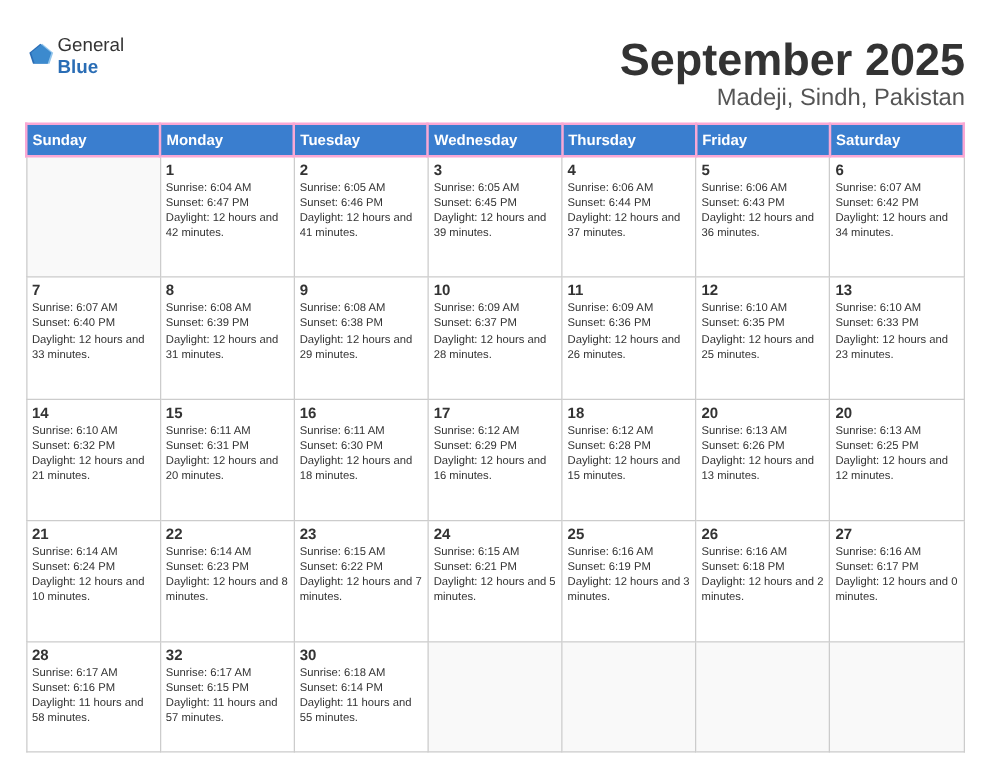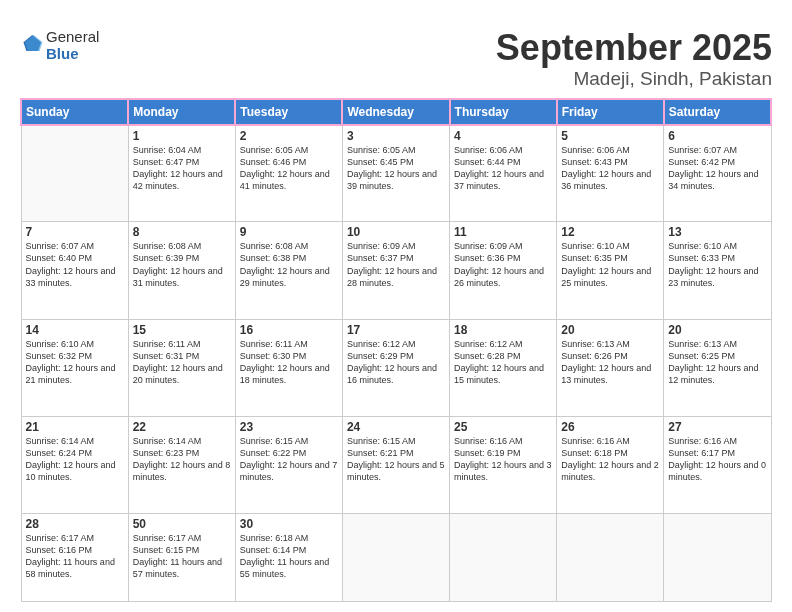--- a/index.html
+++ b/index.html
@@ -246,21 +246,21 @@
             <span class="day-num">27</span>
           <div class="day-info">Sunrise: 6:16 AM<br>Sunset: 6:17 PM<br>Daylight: 12 hours and 0 minutes.</div>
           </td>
         </tr>
         <tr class="last-row">
           <td>
             <span class="day-num">28</span>
           <div class="day-info">Sunrise: 6:17 AM<br>Sunset: 6:16 PM<br>Daylight: 11 hours and 58 minutes.</div>
           </td>
           <td>
-            <span class="day-num">50</span>
+            <span class="day-num">32</span>
           <div class="day-info">Sunrise: 6:17 AM<br>Sunset: 6:15 PM<br>Daylight: 11 hours and 57 minutes.</div>
           </td>
           <td>
             <span class="day-num">30</span>
           <div class="day-info">Sunrise: 6:18 AM<br>Sunset: 6:14 PM<br>Daylight: 11 hours and 55 minutes.</div>
           </td>
           <td class="empty-cell"></td>
           <td class="empty-cell"></td>
           <td class="empty-cell"></td>
           <td class="empty-cell"></td>

